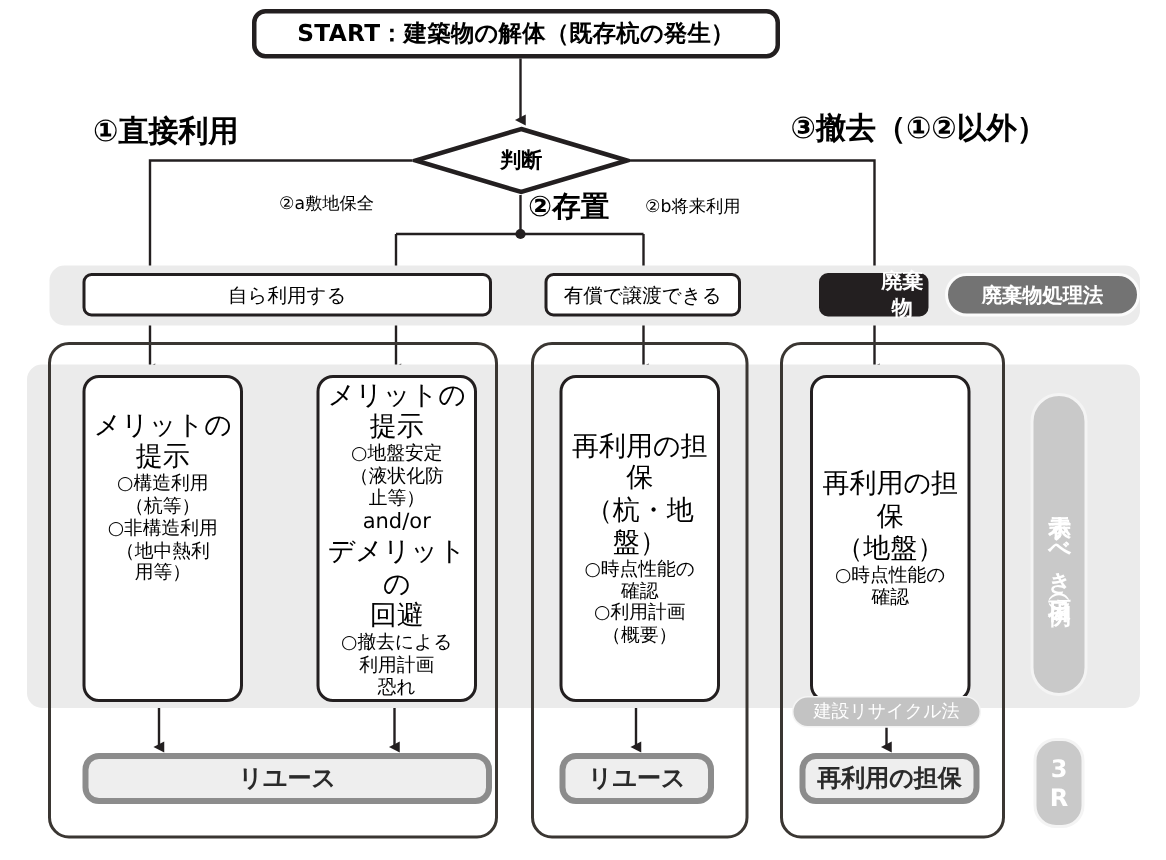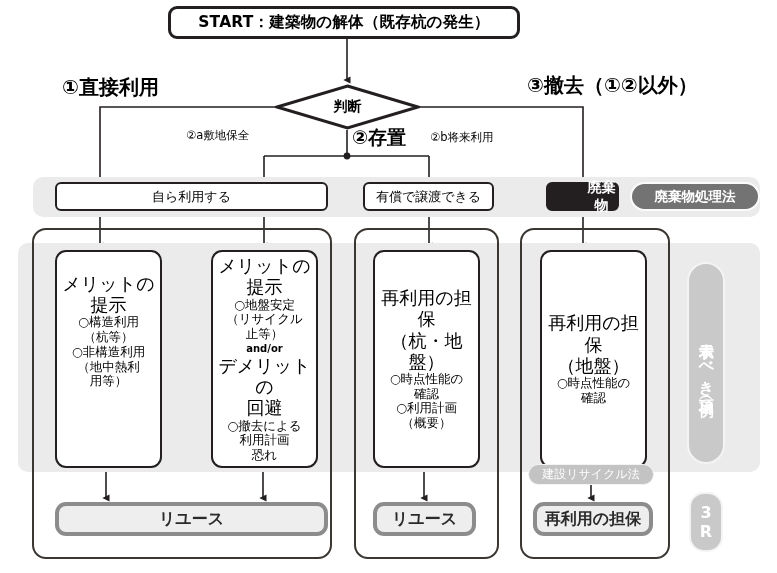--- a/index.html
+++ b/index.html
@@ -83,21 +83,21 @@
     display:flex;flex-direction:column;align-items:center;justify-content:center;
     text-align:center;color:#000;
   }
   .c1{left:55px;top:250px;width:103px;height:214px;}
   .c2{left:211px;top:250px;width:103px;height:214px;}
   .c3{left:373px;top:250px;width:103px;height:214px;}
   .c4{left:540px;top:250px;width:103px;height:214px;}
 
   .card .ttl{font-weight:normal;font-size:18px;line-height:1.18;}
   .card .itm{font-size:12.5px;line-height:1.18;}
-  .card .mid{font-size:10px;line-height:1.3;font-weight:bold;}
+  .card .mid{font-size:14px;line-height:1.3;font-weight:normal;}
 
   
   .result{
     position:absolute;z-index:3;
     background:#eeeeee;border:4px solid #8c8c8c;border-radius:11px;
     font-weight:bold;font-size:16px;color:#2a2a2a;height:34px;
   }
   .r1{left:55px;top:502px;width:273px;}
   .r2{left:373px;top:502px;width:103px;}
   .r3{left:533px;top:502px;width:120px;}
@@ -194,21 +194,21 @@
     <div class="itm">○非構造利用</div>
     <div class="itm">（地中熱利</div>
     <div class="itm">用等）</div>
     <div style="height:56px"></div>
   </div>
 
   <div class="card c2">
     <div class="ttl" style="white-space:pre-line">メリットの
 提示</div>
     <div class="itm">○地盤安定</div>
-    <div class="itm">（リサイクル</div>
+    <div class="itm">（液状化防</div>
     <div class="itm">止等）</div>
     <div class="mid">and/or</div>
     <div class="ttl" style="white-space:pre-line">デメリットの
 回避</div>
     <div class="itm">○撤去による</div>
     <div class="itm">利用計画</div>
     <div class="itm">恐れ</div>
   </div>
 
   <div class="card c3">

